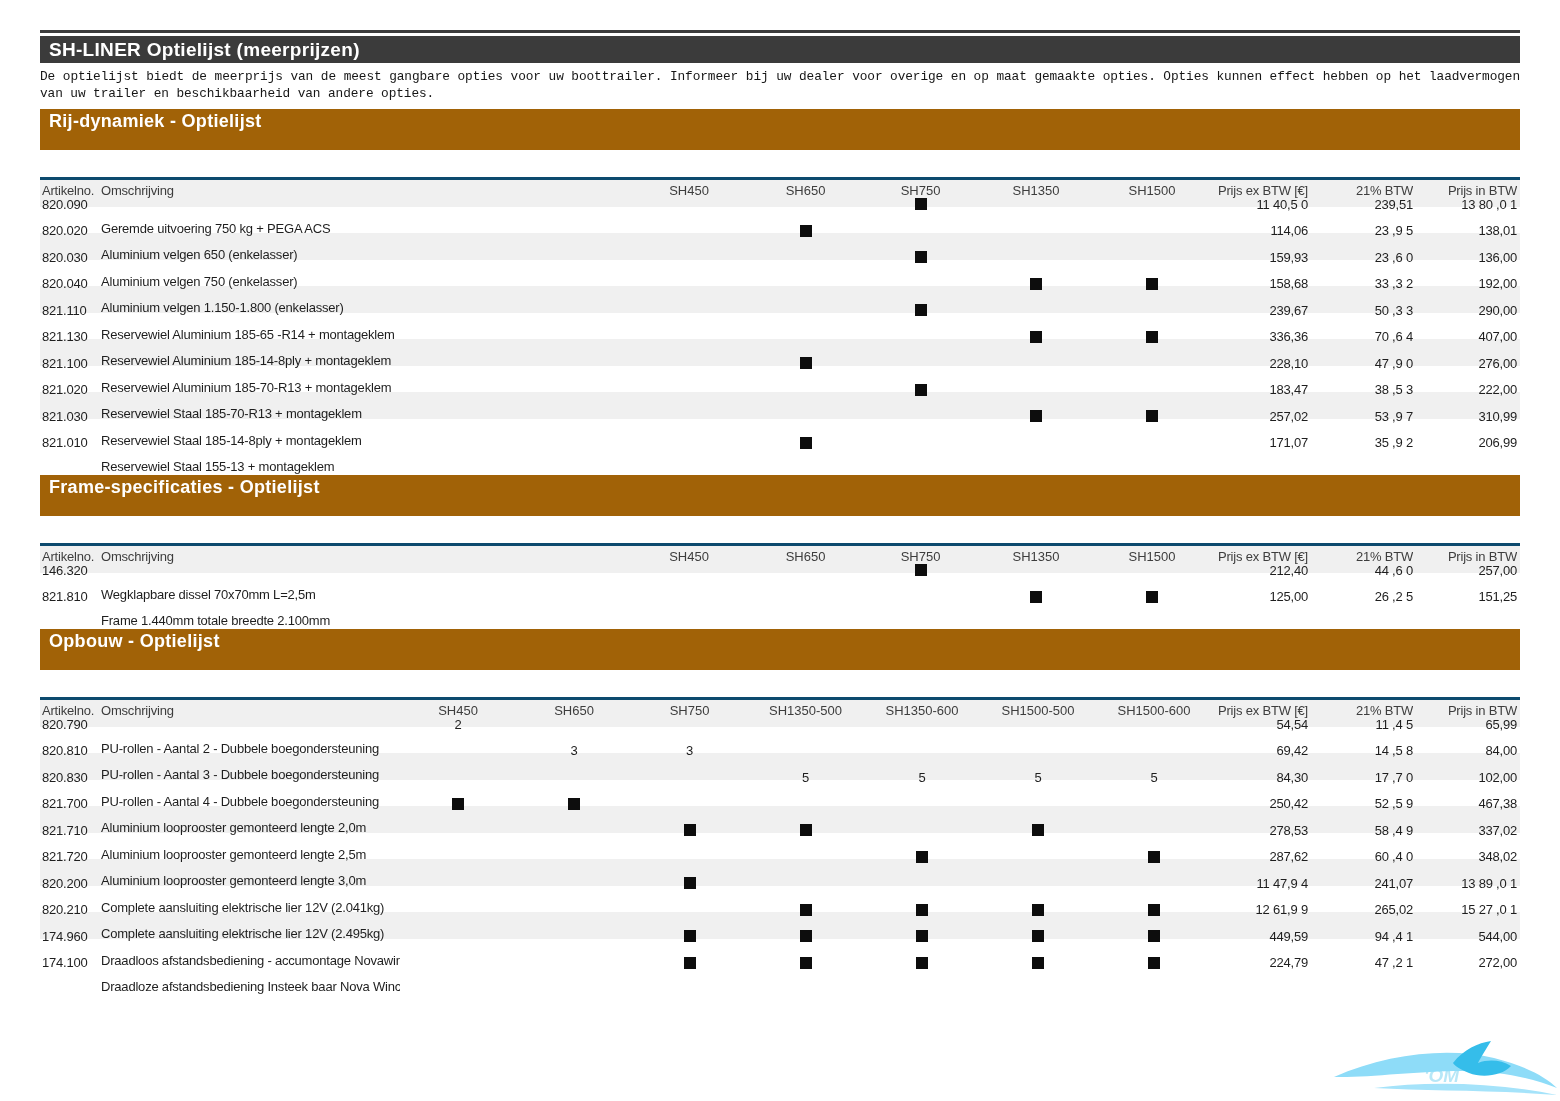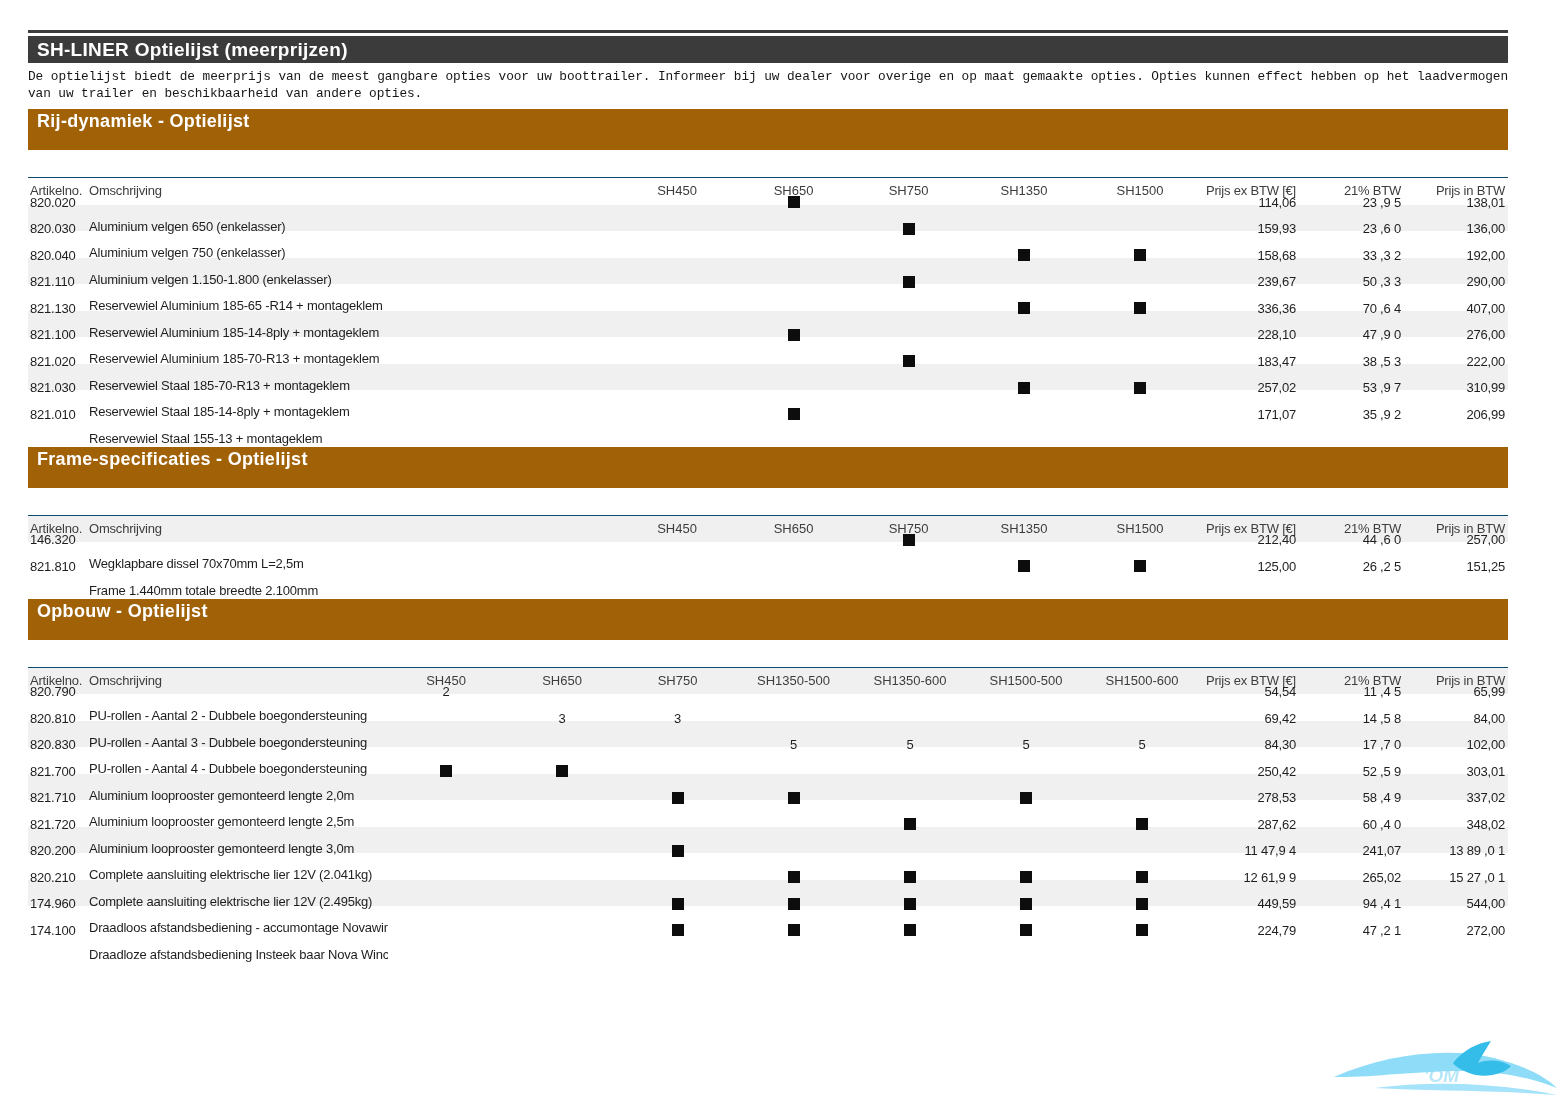--- a/index.html
+++ b/index.html
@@ -1,40 +1,40 @@
 <!DOCTYPE html>
 <html><head>
 <meta charset="utf-8">
 <style>
   html,body{margin:0;padding:0;}
   body{
     width:1560px;height:1101px;position:relative;background:#ffffff;
     font-family:"Liberation Sans",sans-serif;color:#1e1e1e;overflow:hidden;
   }
-  .content{position:absolute;left:28px;top:30px;width:1480px;}
+  .content{position:absolute;left:40px;top:30px;width:1480px;}
   .topline{height:3px;background:#3c3c3c;margin-bottom:3px;}
   .titlebar{
     background:#3b3b3b;color:#ffffff;font-size:19px;font-weight:bold;
     height:27px;line-height:27px;padding-left:9px;letter-spacing:.3px;
   }
   .intro{
     font-size:12.8px;color:#161616;margin-top:5px;line-height:17px;
     text-align:justify;letter-spacing:-0.1px;font-family:Liberation Mono, monospace;
   }
   .section-bar{
     background:#a16207;color:#ffffff;font-size:18px;font-weight:bold;
     height:41px;line-height:24px;padding-left:9px;letter-spacing:.3px;
     margin-top:30px;
   }
   .section-bar.first{margin-top:7px;}
   .row{display:grid;align-items:center;height:26.5px;}
   .grid5{grid-template-columns:60px 530px 118px 115px 115px 116px 116px 98px 105px 104px;}
   .grid7{grid-template-columns:60px 300px 116px 116px 115px 117px 116px 116px 116px 96px 105px 104px;}
   .row.header{
-    height:27px;border-bottom:1px solid #0c4a6e;align-items:end;
+    height:27px;border-bottom:3px solid #0c4a6e;align-items:end;
     font-size:12.5px;color:#3d3d3d;padding-bottom:0;
   }
   .row.header .cell{padding-bottom:4px;}
   .row.odd{background:#f0f0f0;}
   .cell{overflow:hidden;white-space:nowrap;}
   .c-art{font-size:13px;padding-left:2px;letter-spacing:-0.2px;}
   .c-desc{font-size:13px;letter-spacing:-0.2px;padding-left:1px;margin-top:48px;}
   .c-model{text-align:center;font-size:13px;}
   .c-price{text-align:right;font-size:13px;letter-spacing:-0.2px;}
   .sq{width:12px;height:12px;background:#0d0d0d;margin:0 auto;}
@@ -54,20 +54,34 @@
         <div class="cell c-desc">Omschrijving</div>
         <div class="cell c-model">SH450</div>
         <div class="cell c-model">SH650</div>
         <div class="cell c-model">SH750</div>
         <div class="cell c-model">SH1350</div>
         <div class="cell c-model">SH1500</div>
         <div class="cell c-price">Prijs ex BTW [€]</div>
         <div class="cell c-price">21% BTW</div>
         <div class="cell c-price">Prijs in BTW</div>
       </div>
+      <div class="row grid5 odd">
+        <div class="cell c-art">820.090</div>
+        <div class="cell c-desc">Geremde uitvoering 750 kg + PEGA ACS</div>
+        <div class="cell c-model"></div>
+        <div class="cell c-model"></div>
+        <div class="cell c-model">
+          <div class="sq"></div>
+        </div>
+        <div class="cell c-model"></div>
+        <div class="cell c-model"></div>
+        <div class="cell c-price">11 40,5 0</div>
+        <div class="cell c-price">239,51</div>
+        <div class="cell c-price">13 80 ,0 1</div>
+      </div>
       <div class="row grid5">
         <div class="cell c-art">820.020</div>
         <div class="cell c-desc">Aluminium velgen 650 (enkelasser)</div>
         <div class="cell c-model"></div>
         <div class="cell c-model">
           <div class="sq"></div>
         </div>
         <div class="cell c-model"></div>
         <div class="cell c-model"></div>
         <div class="cell c-model"></div>
@@ -302,21 +316,21 @@
         <div class="cell c-model">
           <div class="sq"></div>
         </div>
         <div class="cell c-model"></div>
         <div class="cell c-model"></div>
         <div class="cell c-model"></div>
         <div class="cell c-model"></div>
         <div class="cell c-model"></div>
         <div class="cell c-price">250,42</div>
         <div class="cell c-price">52 ,5 9</div>
-        <div class="cell c-price">303,01</div>
+        <div class="cell c-price">467,38</div>
       </div>
       <div class="row grid7 odd">
         <div class="cell c-art">821.710</div>
         <div class="cell c-desc">Aluminium looprooster gemonteerd lengte 2,5m</div>
         <div class="cell c-model"></div>
         <div class="cell c-model"></div>
         <div class="cell c-model">
           <div class="sq"></div>
         </div>
         <div class="cell c-model">

